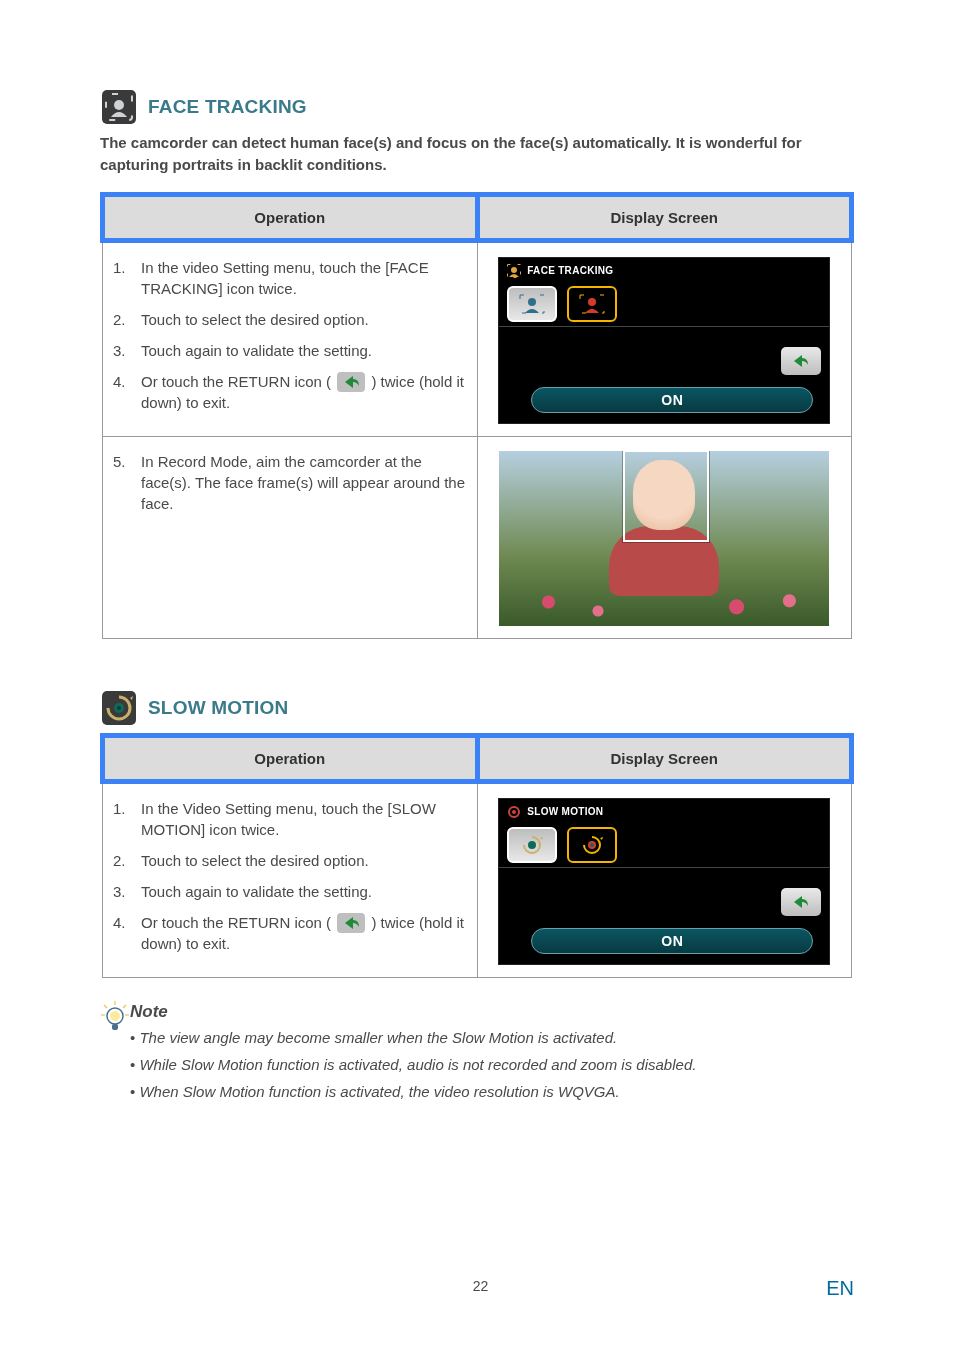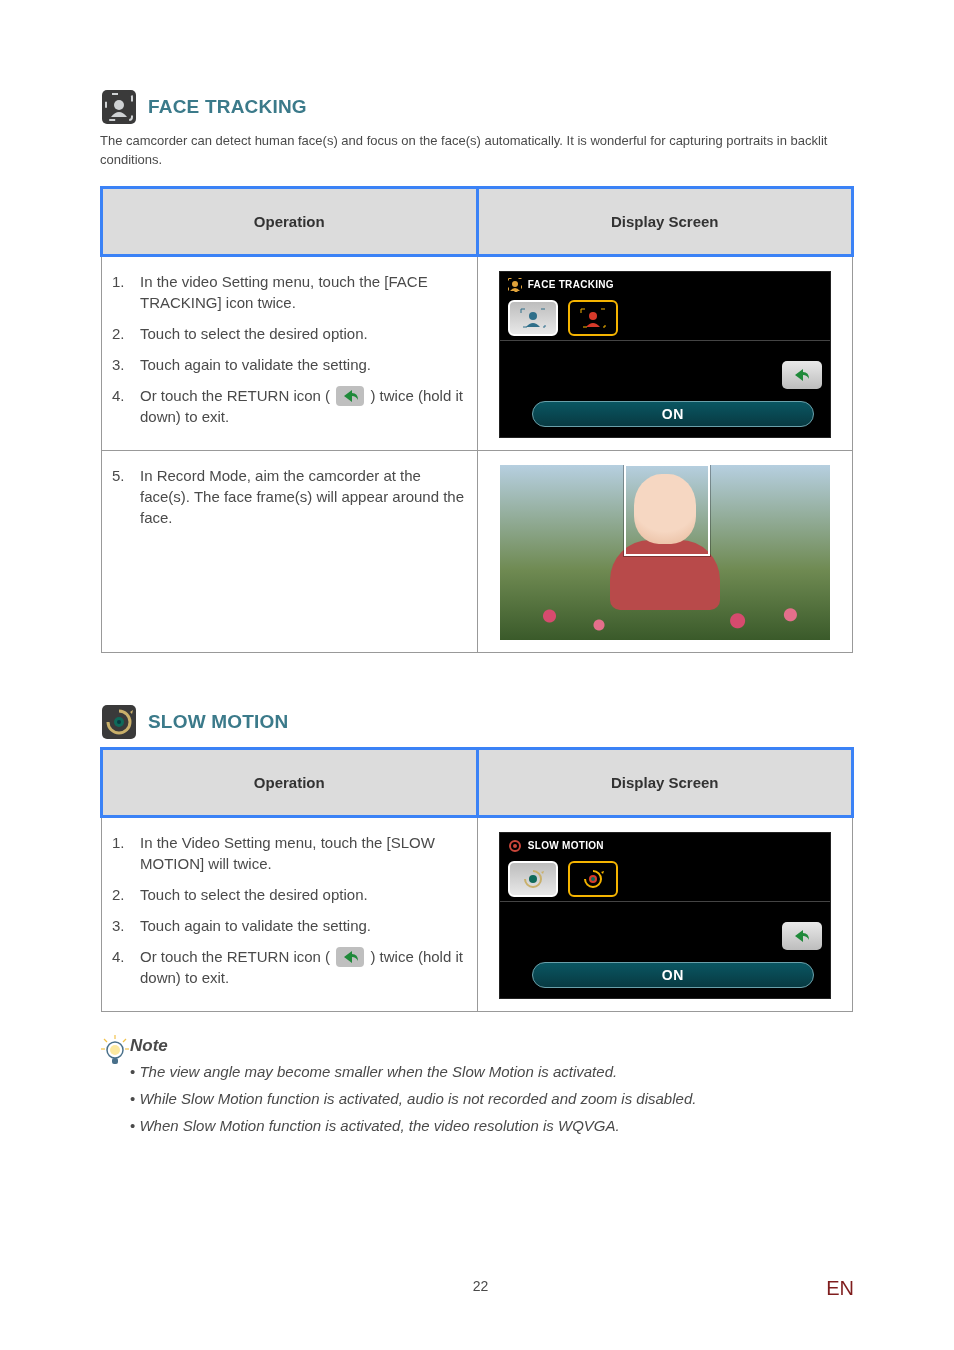--- a/index.html
+++ b/index.html
@@ -23,37 +23,38 @@
     gap: 10px;
     margin-bottom: 8px;
   }
   .section-title {
     font-weight: bold;
     color: #3b7a8a;
     font-size: 19px;
     letter-spacing: 0.2px;
   }
   .intro {
-    font-size: 13px;
+    font-size: 15px;
     line-height: 1.45;
     margin: 6px 0 16px 0;
     color: #4a4a4a;
+    font-weight: bold;
   }
   table.op {
     width: 100%;
     border-collapse: collapse;
     border: 1px solid #999;
     table-layout: fixed;
   }
   table.op th {
     background: #dcdcdc;
     font-weight: bold;
     text-align: center;
-    padding: 24px 6px;
-    border: 3px solid #3b82f6;
+    padding: 12px 6px;
+    border: 5px solid #3b82f6;
     font-size: 15px;
     color: #333;
   }
   table.op td {
     border: 1px solid #999;
     padding: 10px 10px 12px 10px;
     vertical-align: top;
     font-size: 15px;
   }
   .col-op { width: 50%; }
@@ -242,21 +243,21 @@
     display: flex;
     justify-content: center;
     font-size: 14px;
     color: #4a4a4a;
   }
   .lang {
     position: absolute;
     bottom: 50px;
     right: 100px;
     font-size: 20px;
-    color: #7f1d1d;
+    color: #0369a1;
   }
 
   .gap { height: 52px; }
 </style>
 </head>
 <body>
 
 <div class="page">
 
   <div class="section-header">
@@ -383,21 +384,21 @@
         <col class="col-ds">
       </colgroup>
     <tbody>
         <tr>
       <th>Operation</th>
       <th>Display Screen</th>
     </tr>
     <tr>
       <td>
         <ol class="steps">
-          <li>In the Video Setting menu, touch the [SLOW MOTION] will twice.</li>
+          <li>In the Video Setting menu, touch the [SLOW MOTION] icon twice.</li>
           <li>Touch to select the desired option.</li>
           <li>Touch again to validate the setting.</li>
           <li>
             <span>Or touch the RETURN icon (</span>
             <span class="inline-icon">
               <svg width="28" height="20" viewBox="0 0 28 20">
                 <rect x="0" y="0" width="28" height="20" rx="4" fill="#bfbfbf"></rect>
                 <path d="M8 10 L16 4 L16 7 Q22 7 22 14 Q20 10 16 10 L16 16 Z" fill="#1f8a3a"></path>
               </svg>
             </span>

